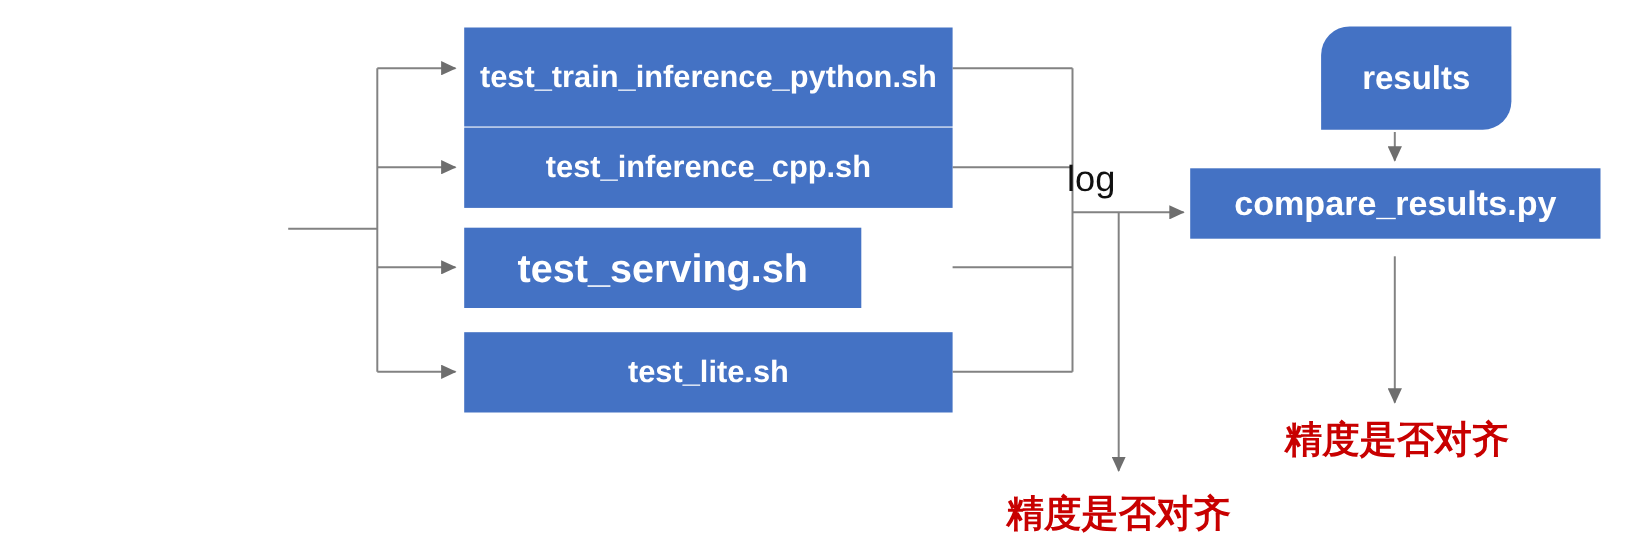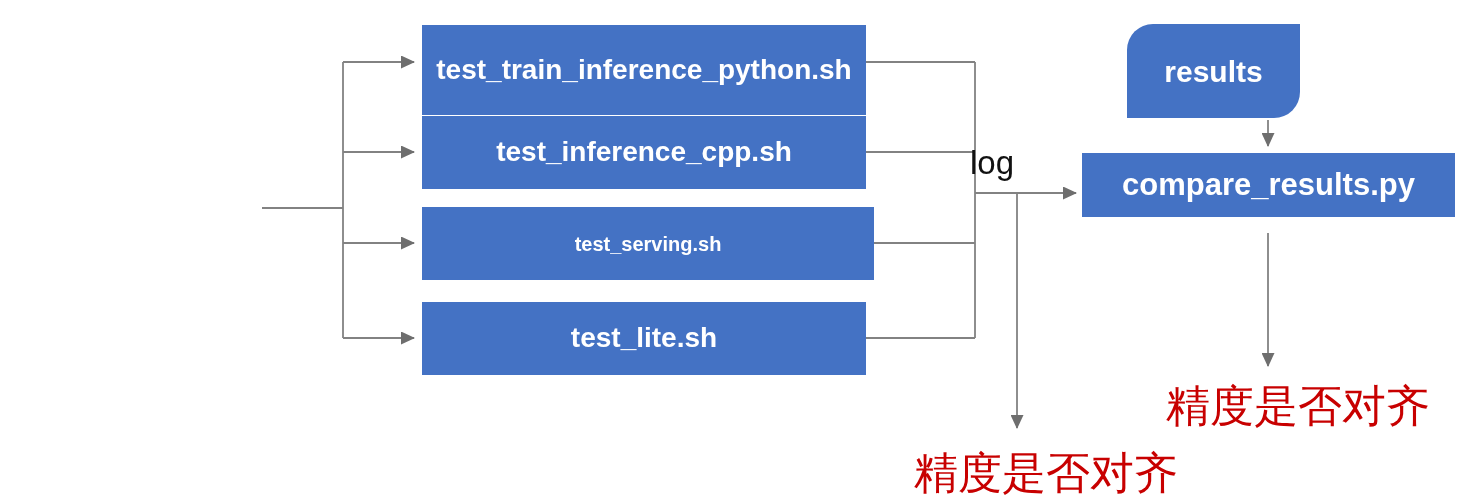--- a/index.html
+++ b/index.html
@@ -38,38 +38,38 @@
     display: flex;
     align-items: center;
     justify-content: center;
     font-weight: 700;
     text-align: center;
     line-height: 1.1;
   }
   #node-prepare   { left: 16px;   top: 160px; width: 246px; height: 93px; font-size: 30px; }
   #node-test1     { left: 422px;  top: 25px;  width: 444px; height: 90px; font-size: 28px; }
   #node-test2     { left: 422px;  top: 116px; width: 444px; height: 73px; font-size: 28px; }
-  #node-test3     { left: 422px;  top: 207px; width: 452px; height: 73px; font-size: 20px; text-align: right; }
+  #node-test3     { left: 422px;  top: 207px; width: 361px; height: 73px; font-size: 36px; text-align: right; }
   #node-test4     { left: 422px;  top: 302px; width: 444px; height: 73px; font-size: 28px; }
-  #node-results   { left: 1127px; top: 24px;  width: 173px; height: 94px; font-size: 30px;
+  #node-results   { left: 1201px; top: 24px;  width: 173px; height: 94px; font-size: 30px;
                     border-radius: 26px 0 26px 0; }
   #node-compare   { left: 1082px; top: 153px; width: 373px; height: 64px; font-size: 31px; }
   .edge-label {
     position: absolute;
     color: var(--log-black);
     font-size: 33px;
     font-weight: 400;
     text-align: left;
   }
   #label-log { left: 970px; top: 144px; width: 92px; }
   .annotation {
     position: absolute;
     color: var(--annotation-red);
-    font-size: 44px;
-    font-weight: 400;
+    font-size: 34px;
+    font-weight: 700;
     text-align: center;
     white-space: nowrap;
   }
   #label-function  { left: 914px;  top: 444px; width: 206px; }
   #label-precision { left: 1166px; top: 377px; width: 208px; }
 </style>
 </head>
 <body>
 
 <div class="stage">

